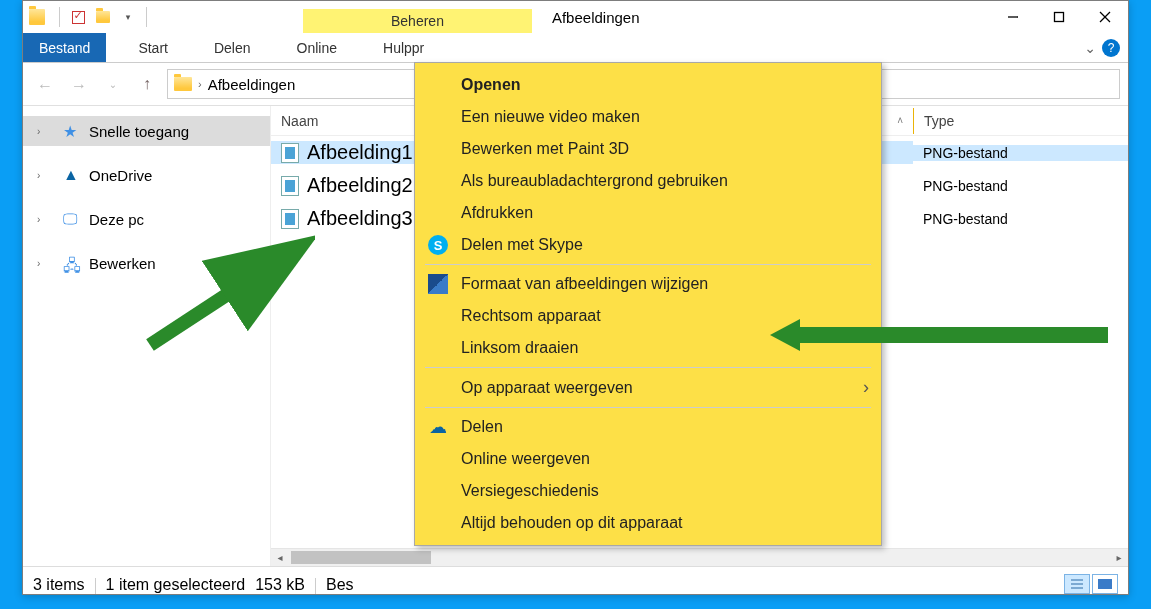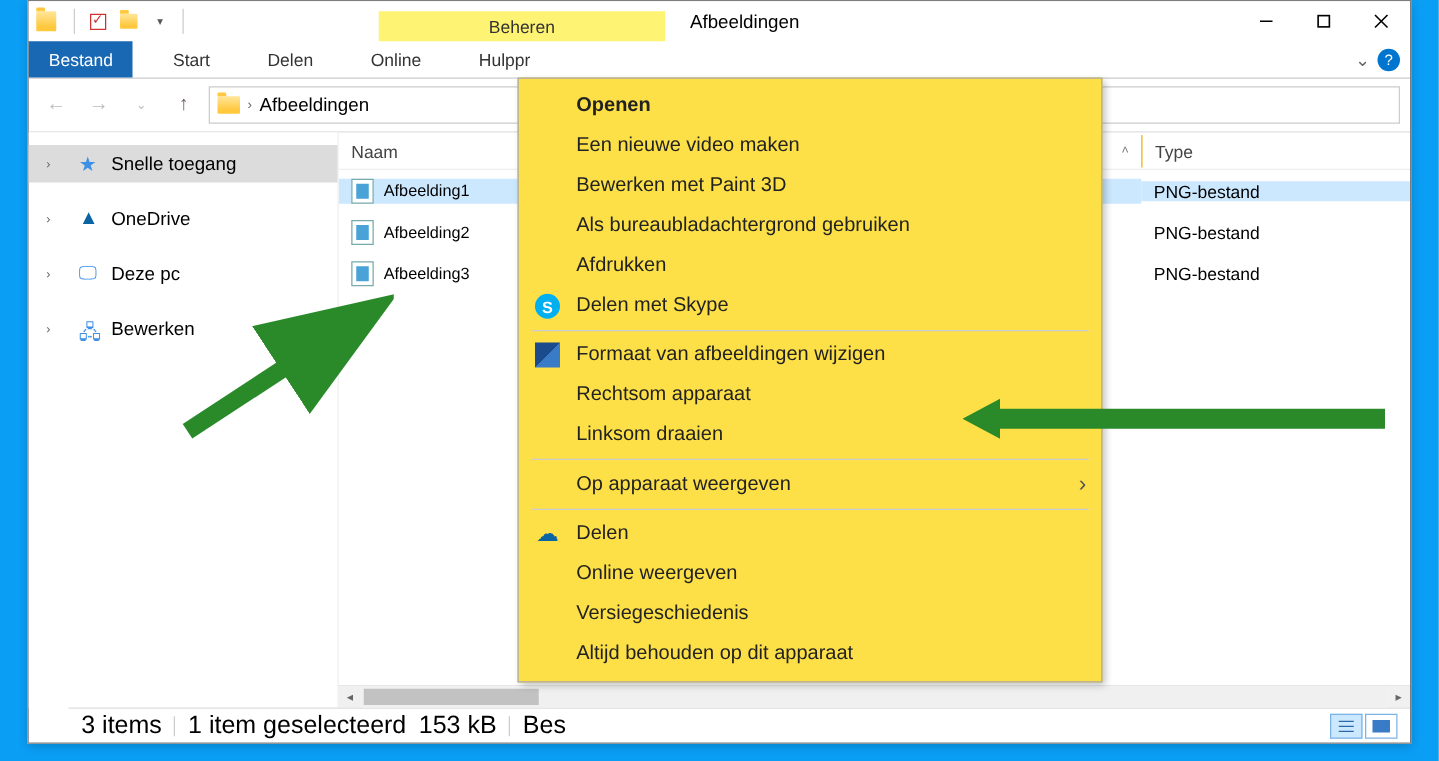--- a/index.html
+++ b/index.html
@@ -138,33 +138,32 @@
 
   .rows{flex:1; overflow:hidden;}
   .row{
     display:flex; align-items:center; height:33px;
   }
   .row .cell-name{width:642px; display:flex; align-items:center; gap:8px; padding-left:10px;}
   .row .cell-type{flex:1; padding-left:10px;}
   .row.selected .cell-name, .row.selected .cell-type{ background:#cce8ff;}
   .file-icon{width:18px;height:20px;border:1px solid #7aa; background:#fff; position:relative; display:inline-block;}
   .file-icon::after{content:"";position:absolute;inset:3px;background:#4aa3d6;}
-  .file-name{font-size:13px;}
+  .file-name{font-size:20px;}
 
   .hscroll{ height:18px; display:flex; align-items:stretch; border-top:1px solid #e5e5e5;}
   .hscroll .left,.hscroll .right{width:18px;background:#f0f0f0;display:flex;align-items:center;justify-content:center;font-size:10px;color:#666;}
   .hscroll .track{flex:1;background:#f0f0f0;position:relative;}
   .hscroll .thumb{position:absolute;left:2px;top:2px;bottom:2px;width:140px;background:#c2c2c2;}
 
   .statusbar{
     height:28px; border-top:1px solid #ddd;
-    display:flex; align-items:center;
+    display:flex; align-items:flex-end;
     padding:0 10px; gap:10px;
-    font-size:20px;
-    margin-left:32px;
+    font-size:16px;
   }
   .statusbar .sep{width:1px;height:16px;background:#ccc;}
   .view-icons{margin-left:auto;display:flex;gap:2px;}
   .view-btn{width:26px;height:20px;border:1px solid #7bb3e5;display:flex;align-items:center;justify-content:center;font-size:12px;}
   .view-btn.active{background:#cce8ff;}
 
   
   .context-menu{
     position:absolute;
     left:414px; top:62px;

